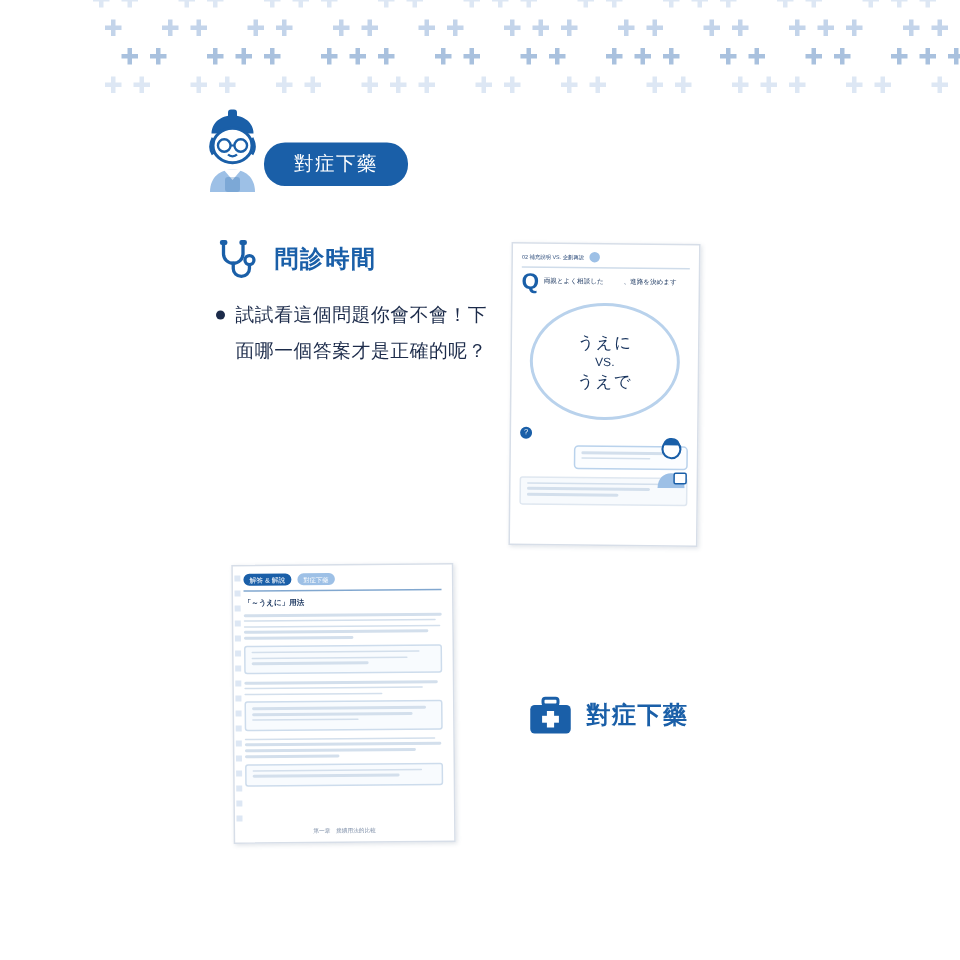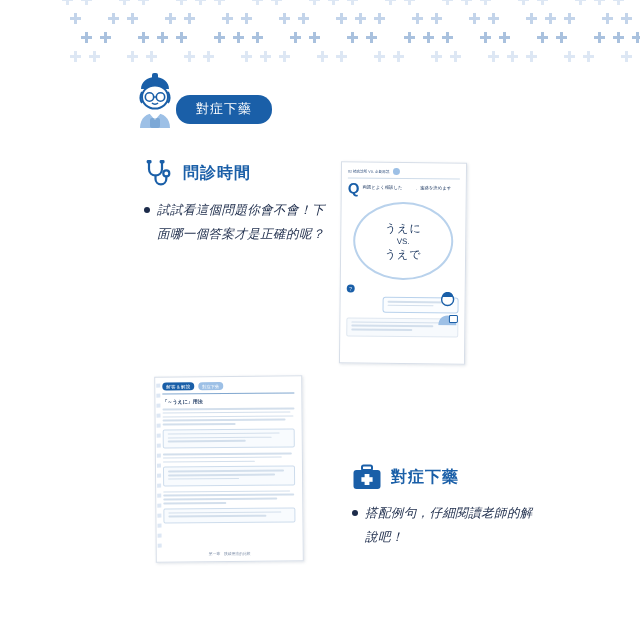--- a/index.html
+++ b/index.html
@@ -79,21 +79,20 @@
     font-size: 16px;
     font-weight: bold;
     color: #1a5fa8;
     letter-spacing: 1px;
   }
 
   .bullets {
     margin: 10px 0 0 0;
     padding: 0;
     list-style: none;
-    font-style: italic;
   }
   .bullets li {
     position: relative;
     font-size: 12.5px;
     line-height: 1.95;
     color: #1c2b4a;
     padding-left: 13px;
     margin-bottom: 2px;
     letter-spacing: 0.4px;
   }
@@ -560,15 +559,14 @@
       <svg viewBox="0 0 30 27" width="30" height="27" aria-hidden="true">
         <rect x="10" y="1.5" width="10" height="4.5" rx="1.6" fill="none" stroke="#1a5fa8" stroke-width="2"></rect>
         <rect x="1.5" y="6" width="27" height="19" rx="3" fill="#1a5fa8"></rect>
         <rect x="12.6" y="10" width="4.8" height="11" fill="#ffffff"></rect>
         <rect x="9.4" y="13.2" width="11.2" height="4.6" fill="#ffffff"></rect>
       </svg>
     </span>
     <span class="title-text">對症下藥</span>
   </div>
   <ul class="bullets">
-    <li>搭配例句，仔細閱讀老師的解說吧！</li>
   </ul>
 </div>
 
 </body></html>

